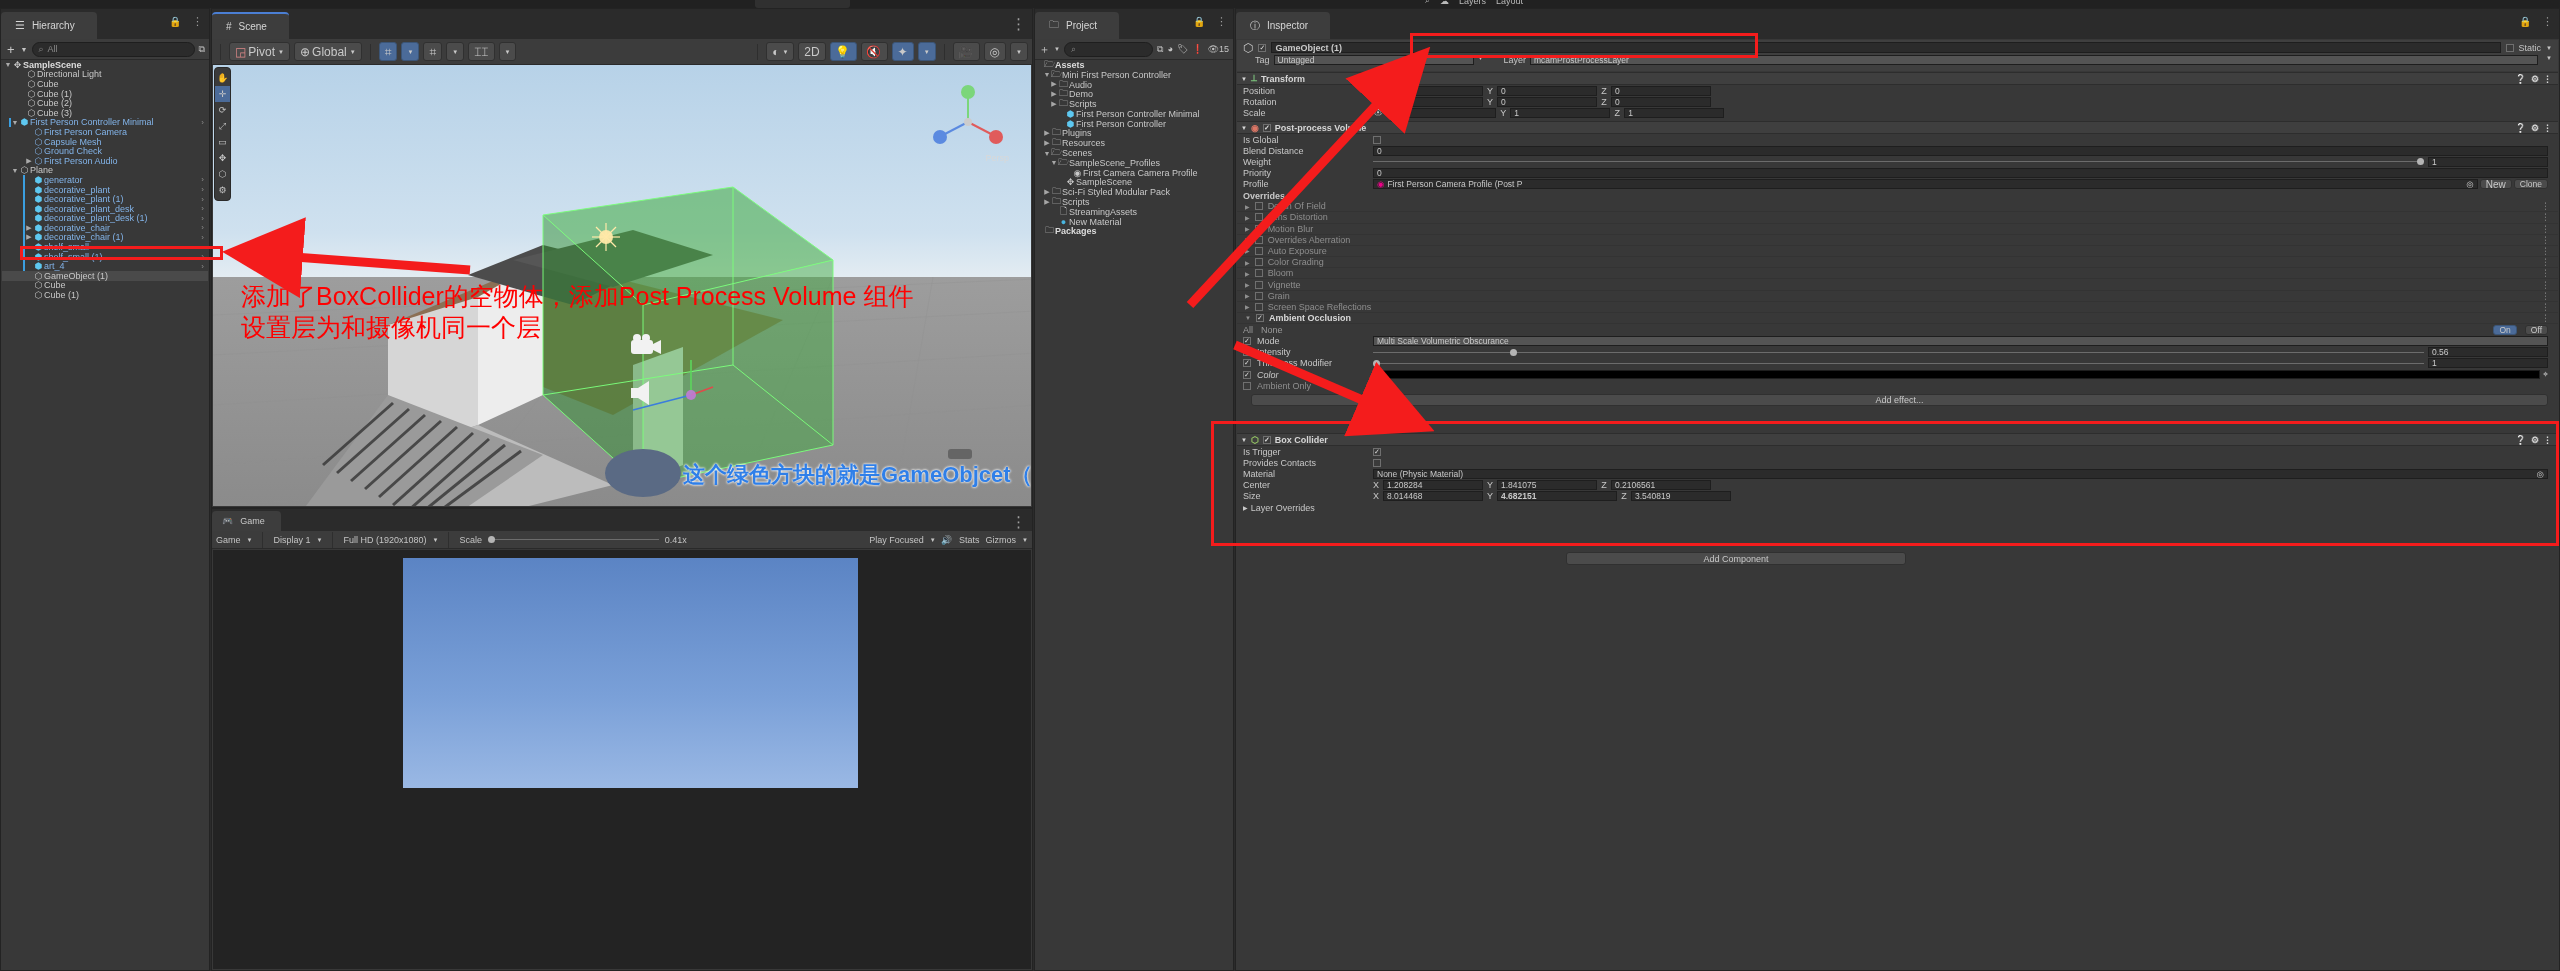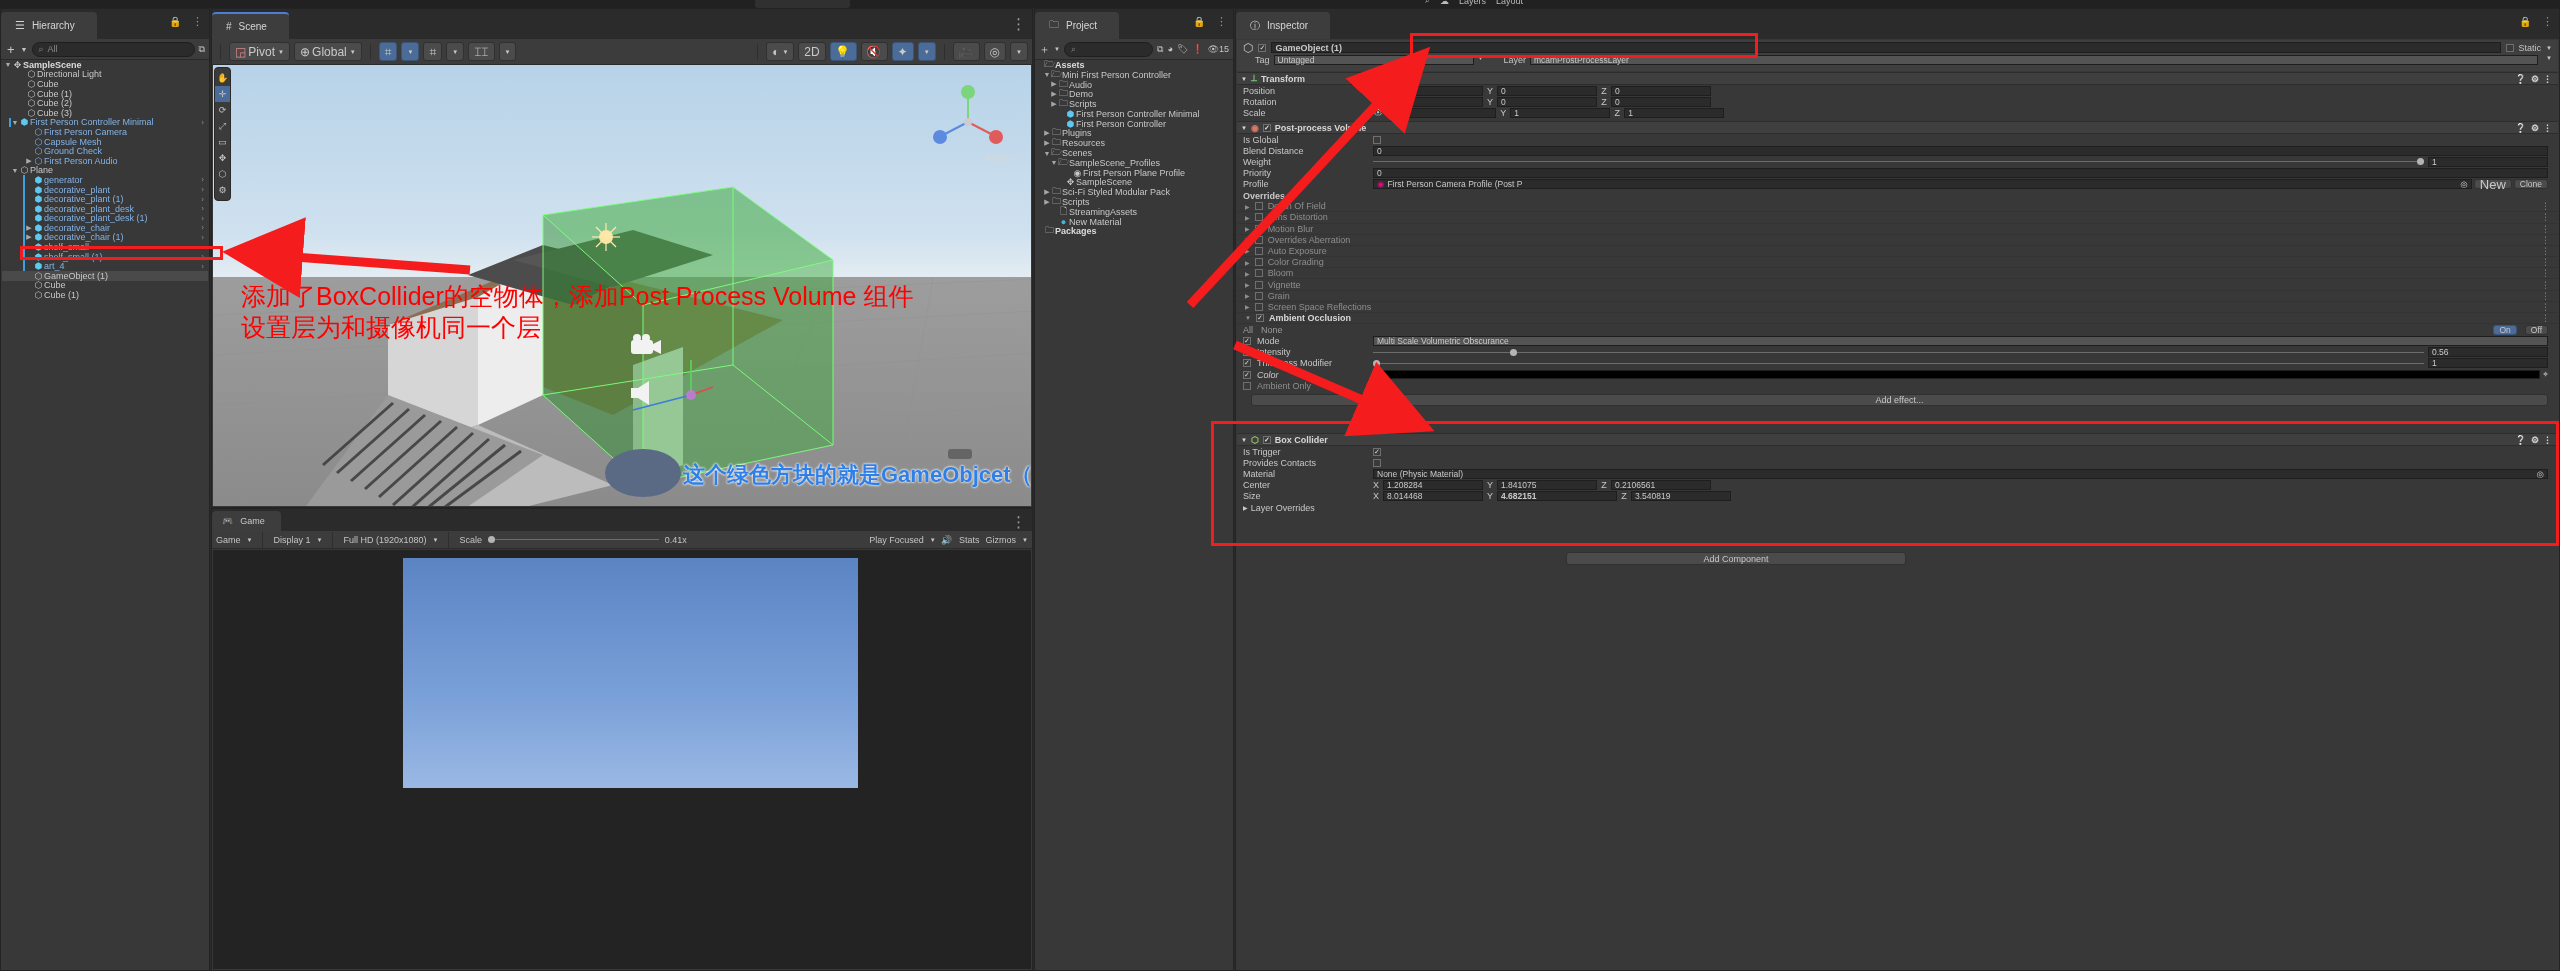--- a/index.html
+++ b/index.html
@@ -596,21 +596,21 @@
         <div class="prow">
           <span style="width: 14px; flex: 0 0 auto;"></span>
           <span class="tw">▼</span>
           <span class="ico">🗁</span>
           <span>SampleScene_Profiles</span>
         </div>
         <div class="prow">
           <span style="width: 28px; flex: 0 0 auto;"></span>
           <span class="tw"></span>
           <span class="ico">◉</span>
-          <span>First Person Plane Profile</span>
+          <span>First Camera Camera Profile</span>
         </div>
         <div class="prow">
           <span style="width: 21px; flex: 0 0 auto;"></span>
           <span class="tw"></span>
           <span class="ico">✥</span>
           <span>SampleScene</span>
         </div>
         <div class="prow">
           <span style="width: 7px; flex: 0 0 auto;"></span>
           <span class="tw">▶</span>
@@ -750,21 +750,21 @@
         <div class="ifield" style="flex:1;margin-right:10px;">0</div>
       </div>
       <div class="irow">
         <span class="ilabel">Profile</span>
         <div class="ifield" style="flex:1;gap:3px;">
           <span style="color:#e08;">◉</span>
           <span>First Person Camera Profile (Post P</span>
           <span style="flex:1"></span>
           <span>◎</span>
         </div>
-        <div class="btn" style="height:10px;font-size:13px;margin-left:2px;">New</div>
+        <div class="btn" style="height:10px;font-size:10px;margin-left:2px;">New</div>
         <div class="btn" style="height:10px;font-size:8.5px;margin:0 10px 0 2px;">Clone</div>
       </div>
       <div class="irow" style="font-weight:bold;">
         <span>Overrides</span>
       </div>
       <div id="overrides-list">
           <div class="ovrow">
             <span style="font-size: 6px;">▶</span>
             <span class="chk"></span>
             <span>Depth Of Field</span>

